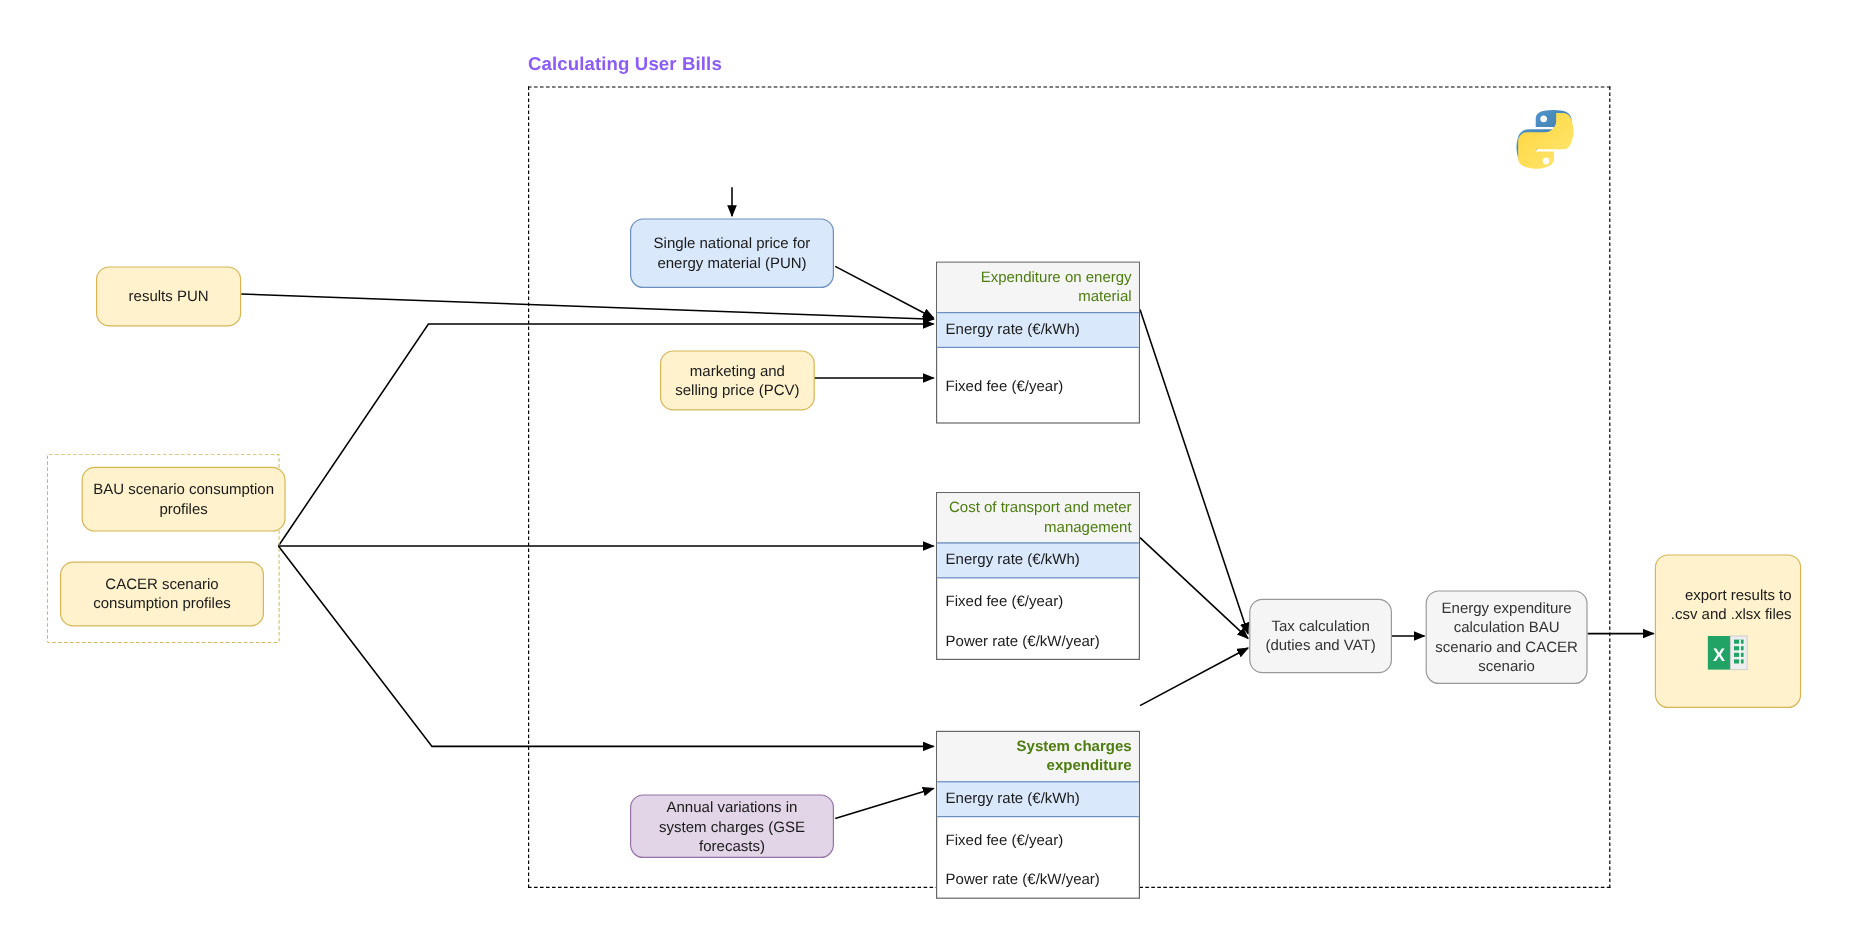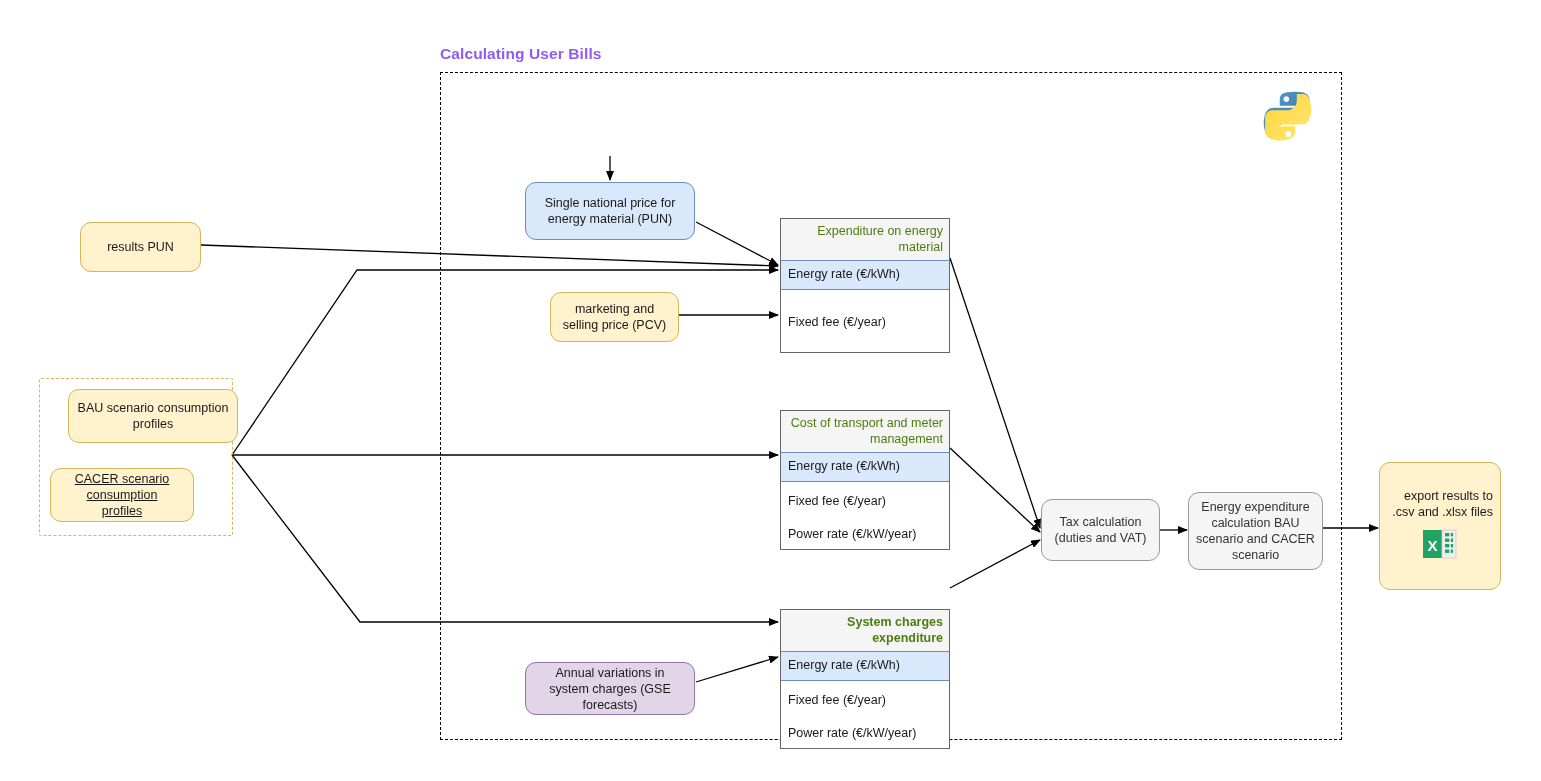--- a/index.html
+++ b/index.html
@@ -183,21 +183,21 @@
   <div class="node rounded n-yellow" style="left:80px; top:222px; width:121px; height:50px;">
     <span>results PUN</span>
   </div>
 
   <div class="group-dashed-yellow" style="left:39px; top:378px; width:194px; height:158px;"></div>
 
   <div class="node rounded n-yellow" style="left:50px; top:389px; width:170px; height:54px; padding:0 8px;margin-left:18px;">
     <span>BAU scenario consumption profiles</span>
   </div>
 
-  <div class="node rounded n-yellow" style="left:50px; top:468px; width:144px; height:54px; padding:0 16px;text-decoration:underline;">
+  <div class="node rounded n-yellow" style="left:50px; top:468px; width:170px; height:54px; padding:0 16px;">
     <span>CACER scenario consumption profiles</span>
   </div>
 
 
   <div class="node rounded n-blue" style="left:525px; top:182px; width:170px; height:58px; padding:0 6px;">
     <span>Single national price for energy material (PUN)</span>
   </div>
 
   <div class="node rounded n-yellow" style="left:550px; top:292px; width:129px; height:50px; padding:0 6px;">
     <span>marketing and selling price (PCV)</span>

